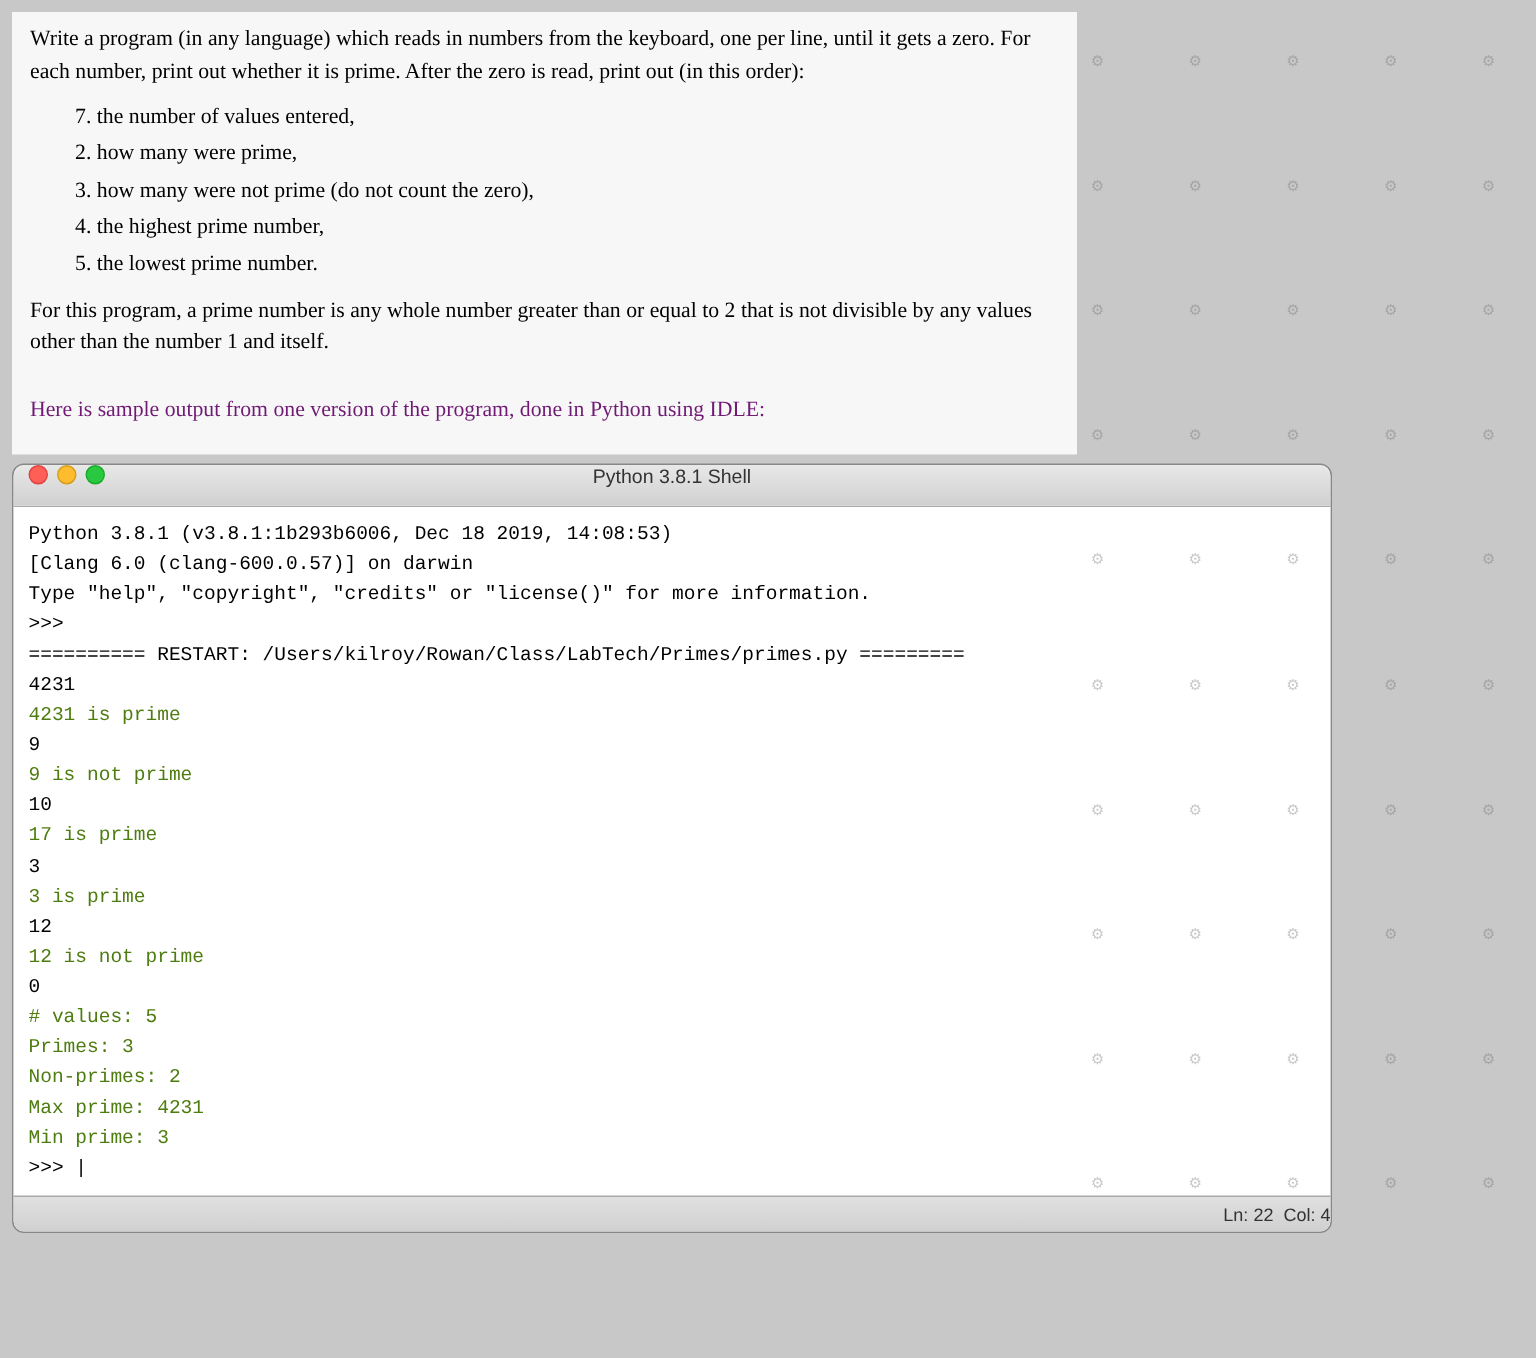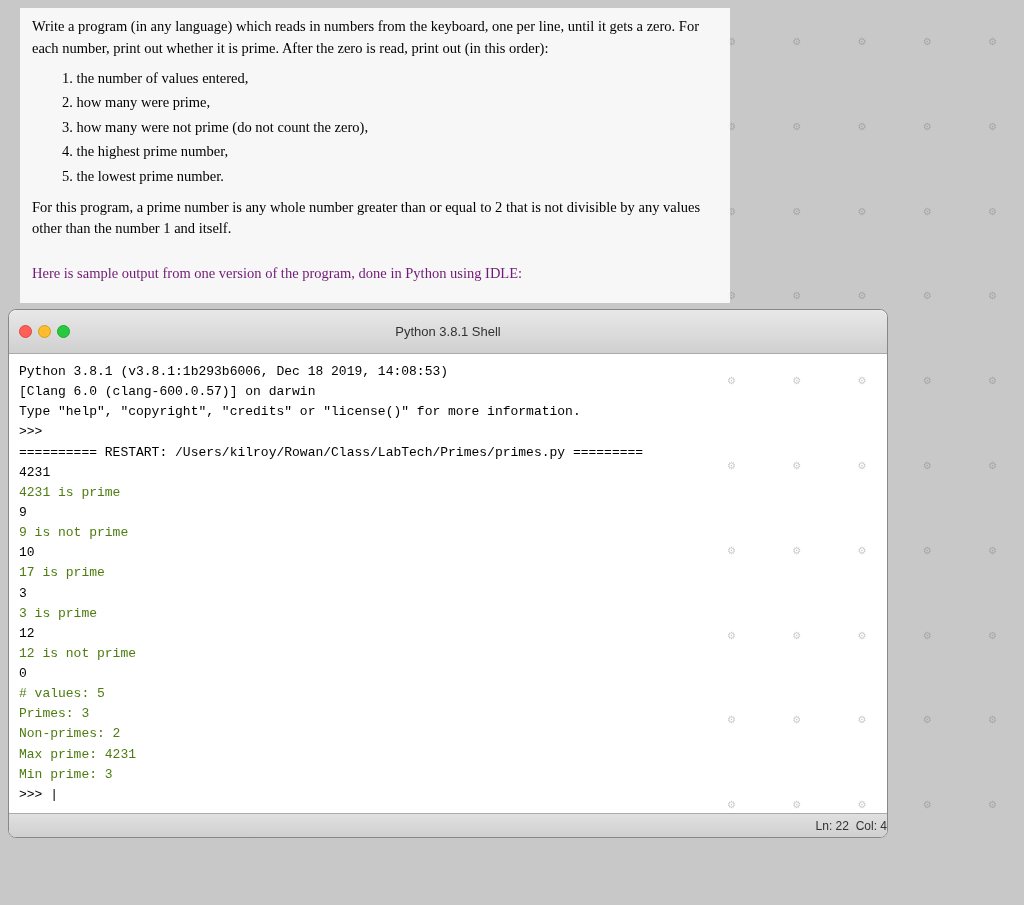--- a/index.html
+++ b/index.html
@@ -13,21 +13,20 @@
       position: relative;
       overflow: hidden;
     }
 
     .content-area {
       position: relative;
       z-index: 1;
       padding: 8px 12px;
       background-color: rgba(255,255,255,0.85);
       width: 710px;
-      margin-left: 12px;
     }
 
     .problem-text {
       font-size: 14.5px;
       line-height: 1.5;
       color: #000;
       margin-bottom: 6px;
     }
 
     .list-items {
@@ -54,23 +53,22 @@
       width: 880px;
       border: 1px solid #888;
       border-radius: 8px;
       overflow: hidden;
       background: white;
       margin-top: 6px;
     }
 
     .shell-titlebar {
       background: linear-gradient(to bottom, #e8e8e8, #d0d0d0);
-      height: 44px;
-      display: flex;
-      align-items: center;
+      height: 28px;
+      display: flex;
       justify-content: center;
       position: relative;
       border-bottom: 1px solid #aaa;
       border-radius: 8px 8px 0 0;
     }
 
     .traffic-lights {
       position: absolute;
       left: 10px;
       display: flex;
@@ -202,21 +200,21 @@
     <div class="wm-icon">⚙</div>
     <div class="wm-icon">⚙</div>
     <div class="wm-icon">⚙</div>
     <div class="wm-icon">⚙</div>
   </div>
 
   <div class="content-area">
     <p class="problem-text">Write a program (in any language) which reads in numbers from the keyboard, one per line, until it gets a zero. For each number, print out whether it is prime. After the zero is read, print out (in this order):</p>
 
     <ol class="list-items">
-      <li>1. the number of values entered,</li>
+      <li>7. the number of values entered,</li>
       <li>2. how many were prime,</li>
       <li>3. how many were not prime (do not count the zero),</li>
       <li>4. the highest prime number,</li>
       <li>5. the lowest prime number.</li>
     </ol>
 
     <p class="problem-text">For this program, a prime number is any whole number greater than or equal to 2 that is not divisible by any values other than the number 1 and itself.</p>
     <br>
     <p class="sample-output-text">Here is sample output from one version of the program, done in Python using IDLE:</p>
   </div>

